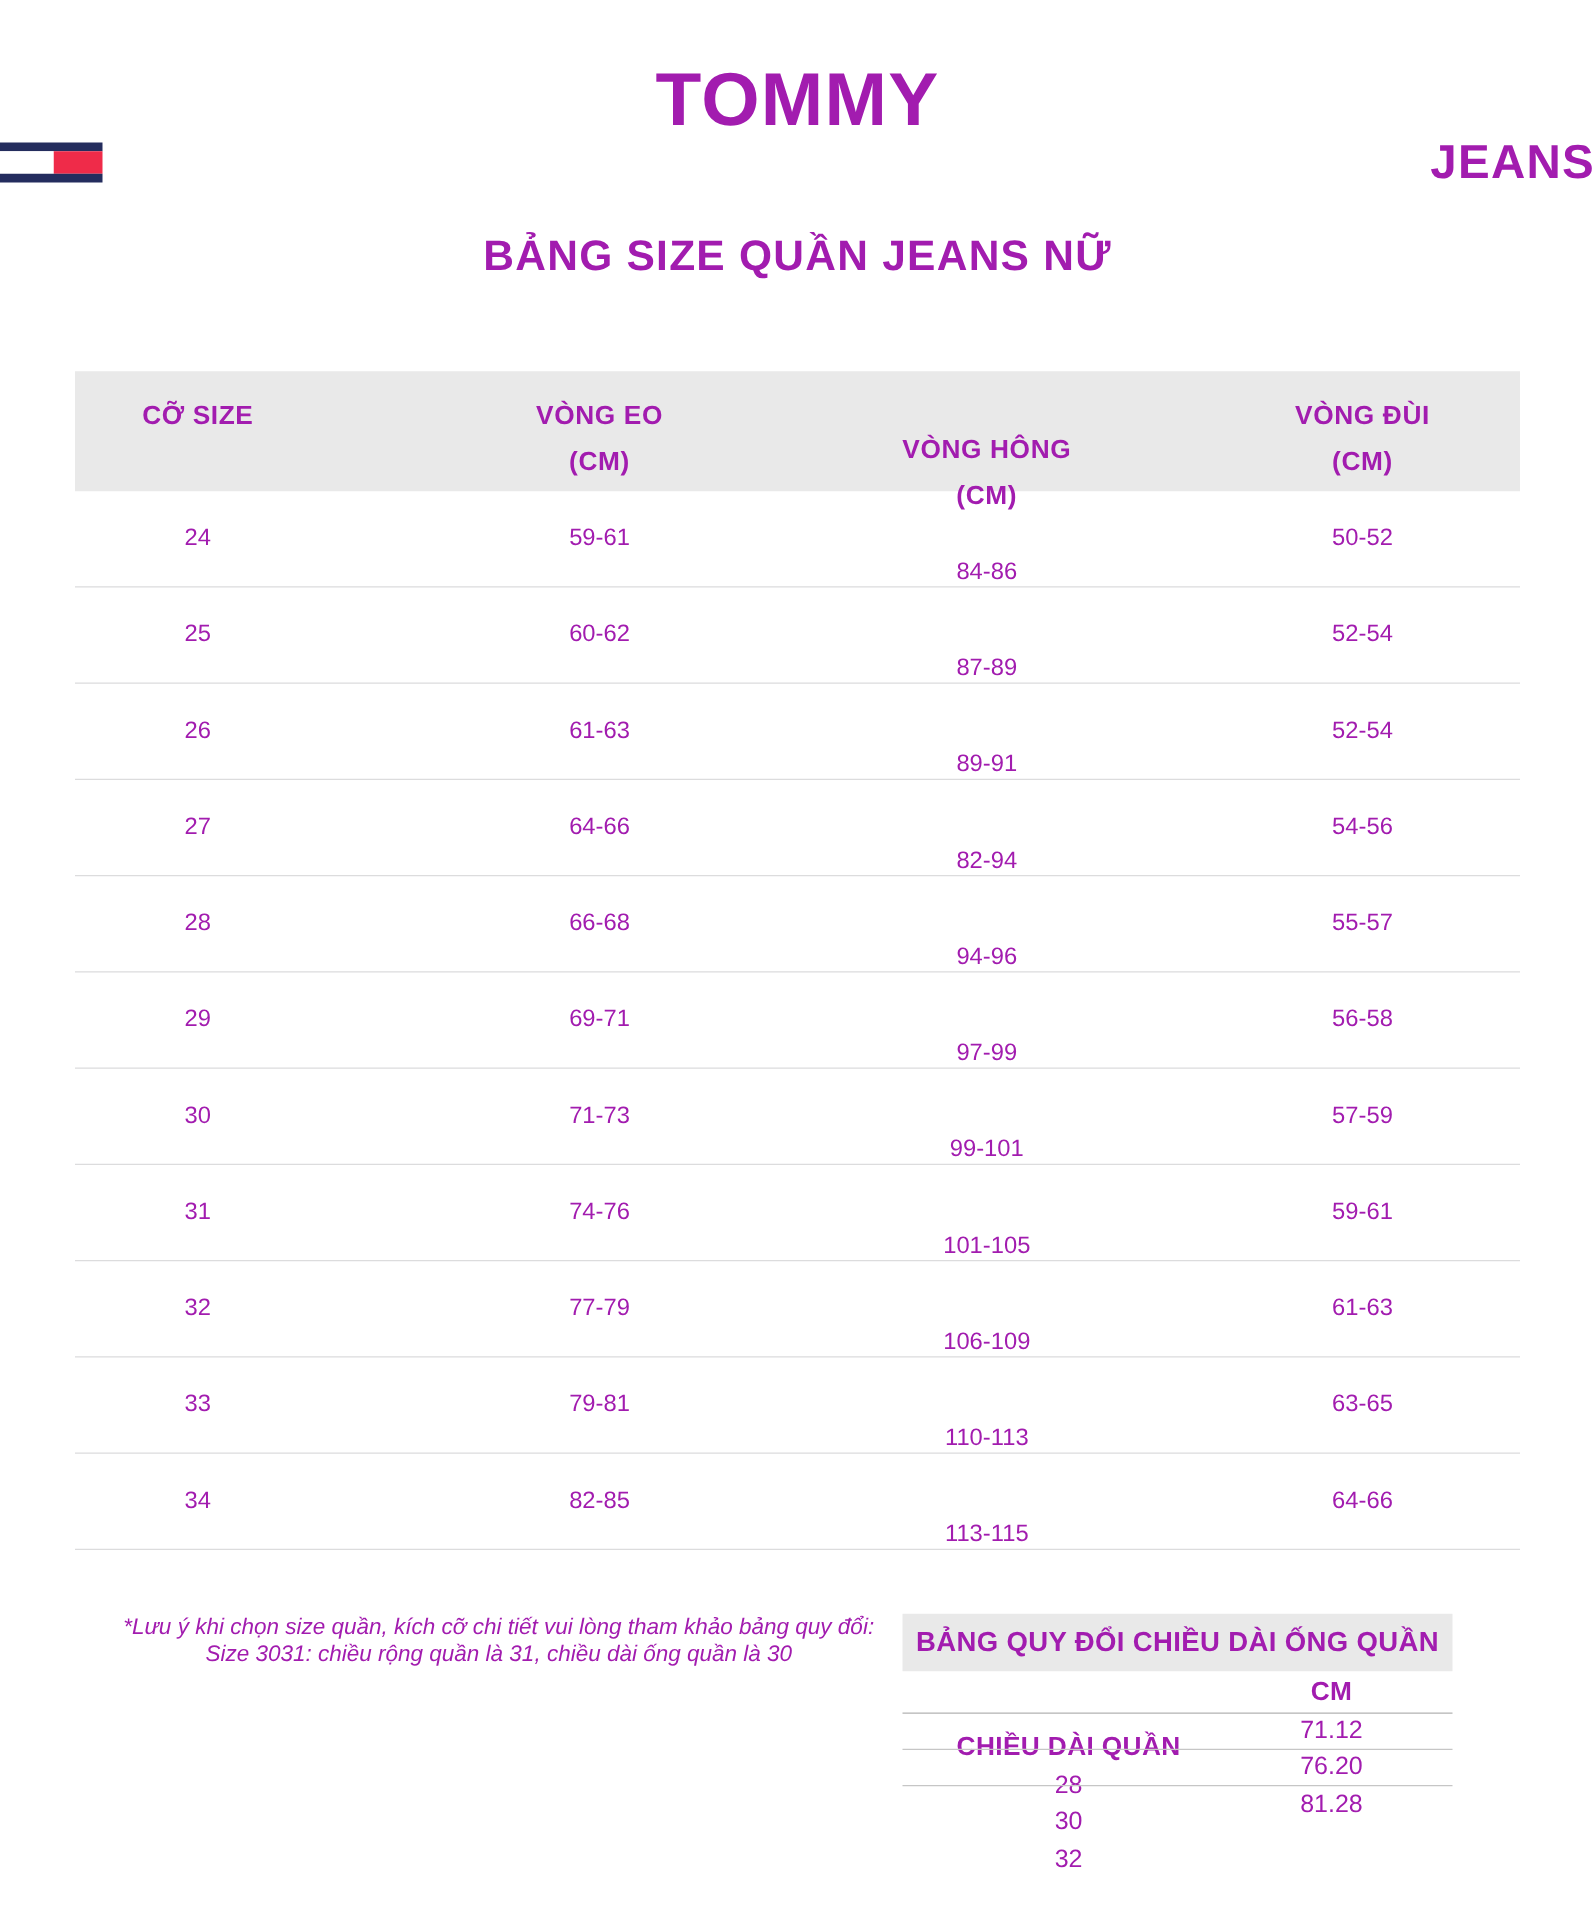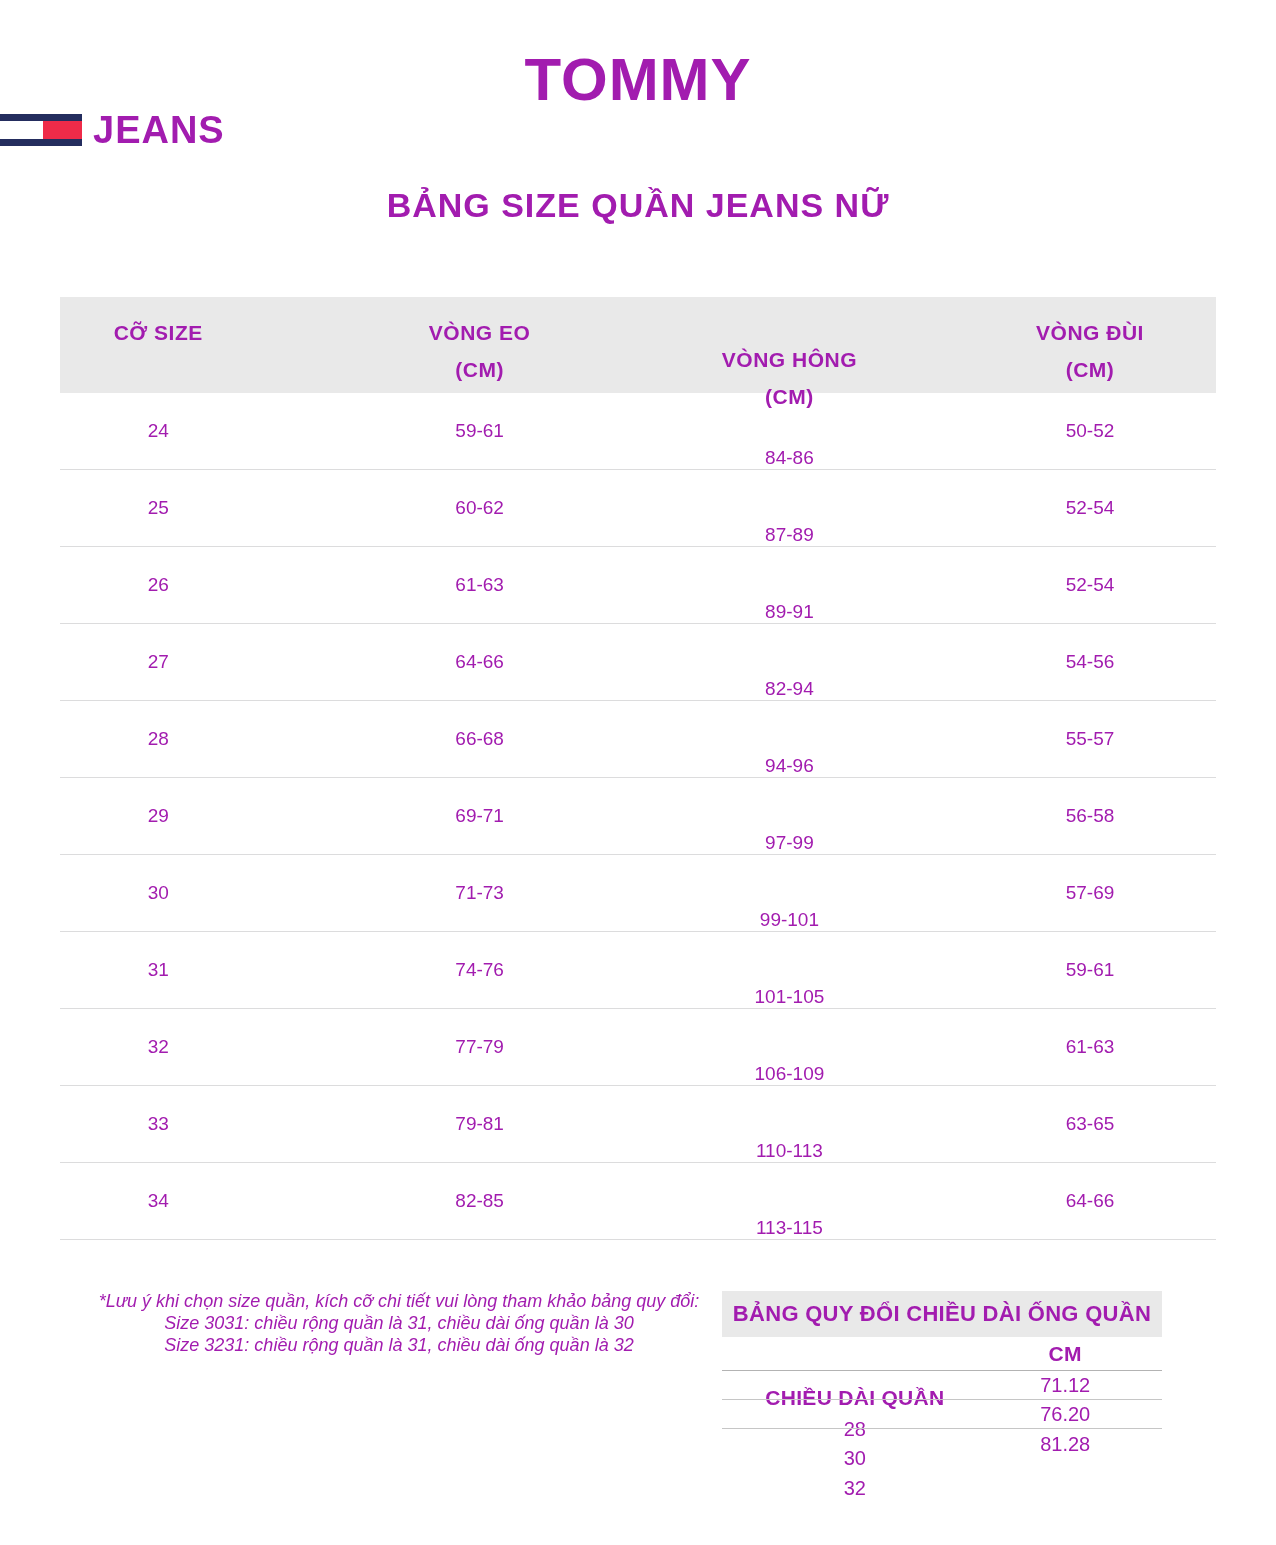--- a/index.html
+++ b/index.html
@@ -5,21 +5,21 @@
   html,body { margin:0; padding:0; background:#ffffff; }
   .page {
     position:relative; width:1276px; height:1545px; background:#ffffff;
     font-family:"Liberation Sans","DejaVu Sans",sans-serif; color:#a21caf;
     overflow:hidden;
   }
 
   
   .logo { position:absolute; top:50px; left:0; width:100%; text-align:center; }
   .tommy { font-size:60px; font-weight:800; letter-spacing:1px; line-height:60px; }
-  .logo-row { display:flex; justify-content:flex-start; align-items:center; gap:11px; margin-top:4px; height:32px; }
+  .logo-row { display:flex; justify-content:space-between; align-items:center; gap:25px; margin-top:4px; height:32px; }
   .flag { width:82px; height:32px; display:flex; flex-direction:column; }
   .flag-top,.flag-bottom { height:7px; background:#242d5e; }
   .flag-mid { flex:1; display:flex; }
   .flag-white { width:52%; background:#ffffff; }
   .flag-red { width:48%; background:#ef2b49; }
   .jeans { font-size:38px; font-weight:800; letter-spacing:1px; line-height:32px; }
 
   
   .title { position:absolute; top:186px; left:0; width:100%; text-align:center;
            font-size:34px; font-weight:800; letter-spacing:1px; margin:0; }
@@ -126,21 +126,21 @@
     <div class="trow">
       <span class="cell p1">29</span>
       <span class="cell p2">69-71</span>
       <span class="cell p3">97-99</span>
       <span class="cell p4">56-58</span>
     </div>
     <div class="trow">
       <span class="cell p1">30</span>
       <span class="cell p2">71-73</span>
       <span class="cell p3">99-101</span>
-      <span class="cell p4">57-69</span>
+      <span class="cell p4">57-59</span>
     </div>
     <div class="trow">
       <span class="cell p1">31</span>
       <span class="cell p2">74-76</span>
       <span class="cell p3">101-105</span>
       <span class="cell p4">59-61</span>
     </div>
     <div class="trow">
       <span class="cell p1">32</span>
       <span class="cell p2">77-79</span>
@@ -157,21 +157,20 @@
       <span class="cell p1">34</span>
       <span class="cell p2">82-85</span>
       <span class="cell p3">113-115</span>
       <span class="cell p4">64-66</span>
     </div>
   </section>
 
   <aside class="notes">
     <div>*Lưu ý khi chọn size quần, kích cỡ chi tiết vui lòng tham khảo bảng quy đổi:</div>
     <div>Size 3031: chiều rộng quần là 31, chiều dài ống quần là 30</div>
-    <div>Size 3231: chiều rộng quần là 31, chiều dài ống quần là 32</div>
   </aside>
 
   <section class="conv">
     <div class="conv-title">BẢNG QUY ĐỔI CHIỀU DÀI ỐNG QUẦN</div>
     <div class="conv-head">
       <span class="ccell cc1">CHIỀU DÀI QUẦN</span>
       <span class="ccell cc2">CM</span>
     </div>
     <div class="conv-row">
       <span class="ccell cc1">28</span>

